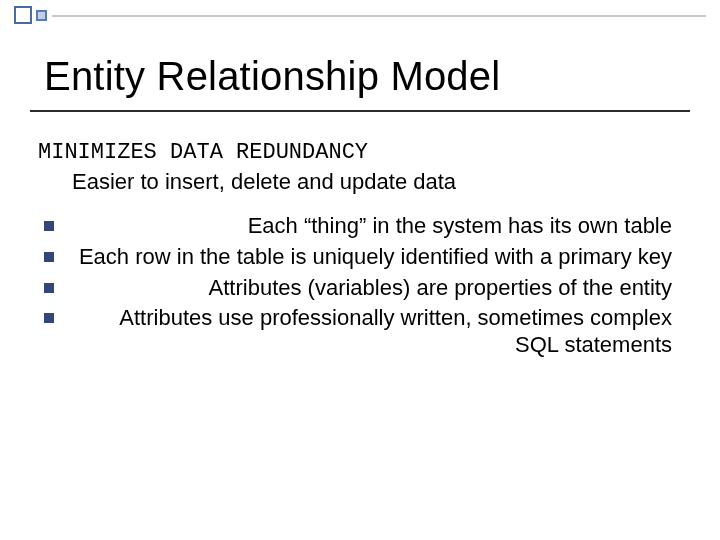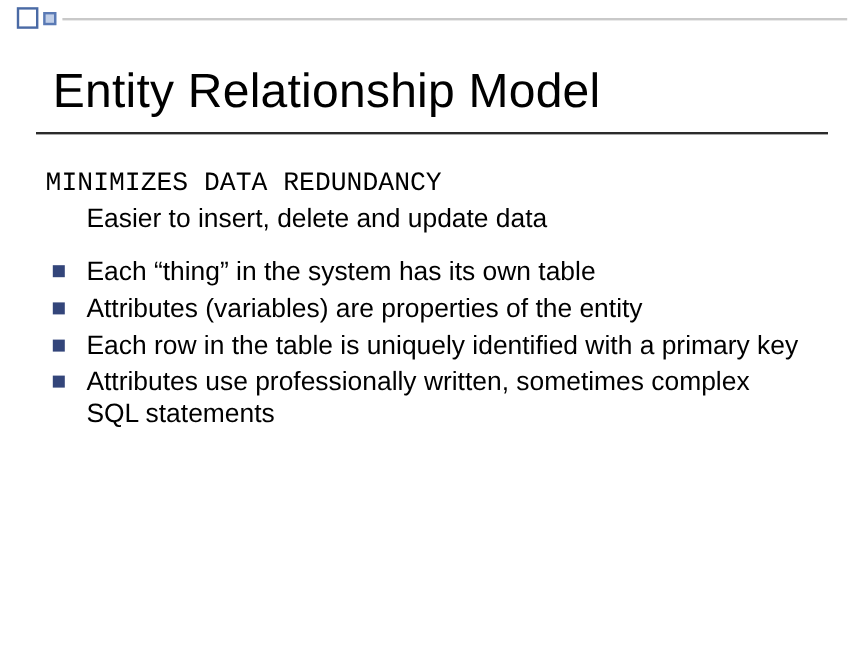--- a/index.html
+++ b/index.html
@@ -89,20 +89,21 @@
     list-style: none;
     padding: 0;
     margin: 0;
   }
   ul.points li {
     position: relative;
     padding-left: 34px;
     font-size: 22px;
     line-height: 1.22;
     margin-bottom: 4px;
+    text-align: right;
   }
   ul.points li .bullet {
     position: absolute;
     left: 6px;
     top: 8px;
     width: 10px;
     height: 10px;
     background: #33457a;
   }
 </style>
@@ -124,25 +125,25 @@
     <div class="subhead">MINIMIZES DATA REDUNDANCY</div>
     <div class="subnote">Easier to insert, delete and update data</div>
 
     <ul class="points">
       <li>
         <span class="bullet"></span>
         <span>Each “thing” in the system has its own table</span>
       </li>
       <li>
         <span class="bullet"></span>
-        <span>Attributes (variables) are properties of the entity</span>
+        <span>Each row in the table is uniquely identified with a primary key</span>
       </li>
       <li>
         <span class="bullet"></span>
-        <span>Each row in the table is uniquely identified with a primary key</span>
+        <span>Attributes (variables) are properties of the entity</span>
       </li>
       <li>
         <span class="bullet"></span>
         <span>Attributes use professionally written, sometimes complex SQL statements</span>
       </li>
     </ul>
   </div>
 
 </div>
 

